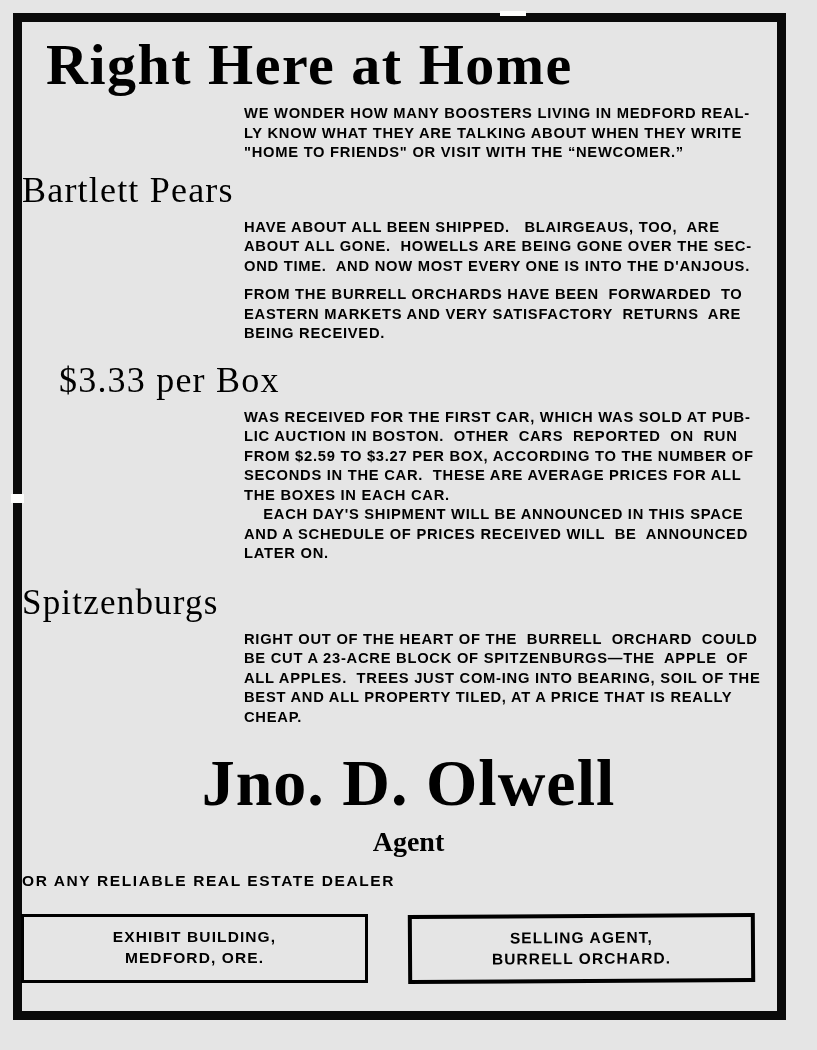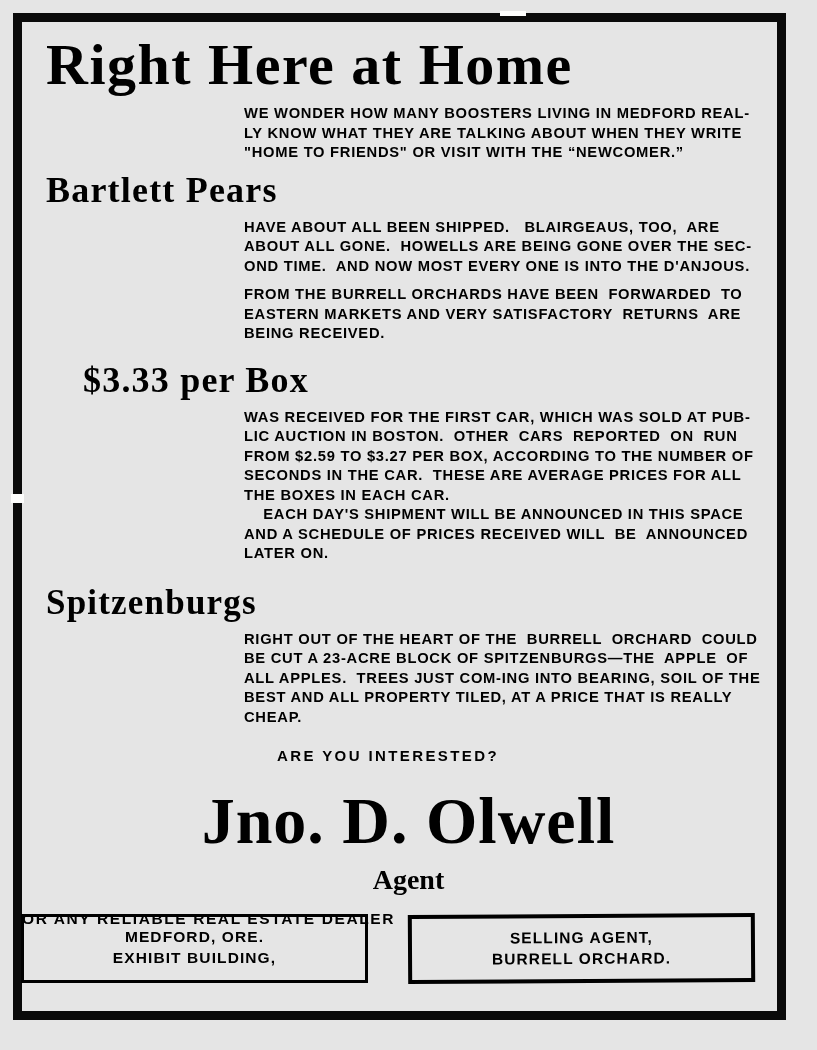--- a/index.html
+++ b/index.html
@@ -67,26 +67,25 @@
     font-weight: 700;
     font-size: 58px;
     line-height: 1.0;
     letter-spacing: 1.5px;
     margin: 0;
     padding: 14px 0 0 24px;
     white-space: nowrap;
   }
   .section-head {
     font-family: "Liberation Serif", serif;
-    font-weight: 700;
+    font-weight: 400;
     font-size: 36px;
     line-height: 1.0;
     letter-spacing: 1.2px;
     margin: 0;
-    padding-left: 24px;
     white-space: nowrap;
   }
   .head-pears   { padding-top: 10px; }
   .head-cars    { padding-top: 17px; }
   .head-price   { padding-top: 19px; margin-left: 37px; }
   .head-spitz   { padding-top: 22px; font-size: 35px; }
 
   
   .body-block {
     margin: 0;
@@ -223,32 +222,31 @@
 
     <h2 class="section-head head-spitz">Spitzenburgs</h2>
     <div class="body-block">
       <div class="body-line">RIGHT OUT OF THE HEART OF THE  BURRELL  ORCHARD  COULD</div>
       <div class="body-line">BE CUT A 23-ACRE BLOCK OF SPITZENBURGS—THE  APPLE  OF</div>
       <div class="body-line">ALL APPLES.  TREES JUST COM-ING INTO BEARING, SOIL OF THE</div>
       <div class="body-line">BEST AND ALL PROPERTY TILED, AT A PRICE THAT IS REALLY</div>
       <div class="body-line">CHEAP.</div>
     </div>
 
-    <p class="interest-line">ARE YOU INTERESTED?</p>
 
     <div class="signature">Jno. D. Olwell</div>
     <div class="sig-role">Agent</div>
     <div class="sig-note">OR ANY RELIABLE   REAL ESTATE DEALER</div>
 
   </div>
 
   <div class="footer-row">
     <div class="footer-box left-box">
+      <div class="footer-line">EXHIBIT BUILDING,</div>
       <div class="footer-line">MEDFORD, ORE.</div>
-      <div class="footer-line">EXHIBIT BUILDING,</div>
     </div>
     <div class="footer-box right-box">
       <div class="footer-line">SELLING AGENT,</div>
       <div class="footer-line">BURRELL ORCHARD.</div>
     </div>
   </div>
 
 </div>
 
 </body></html>

